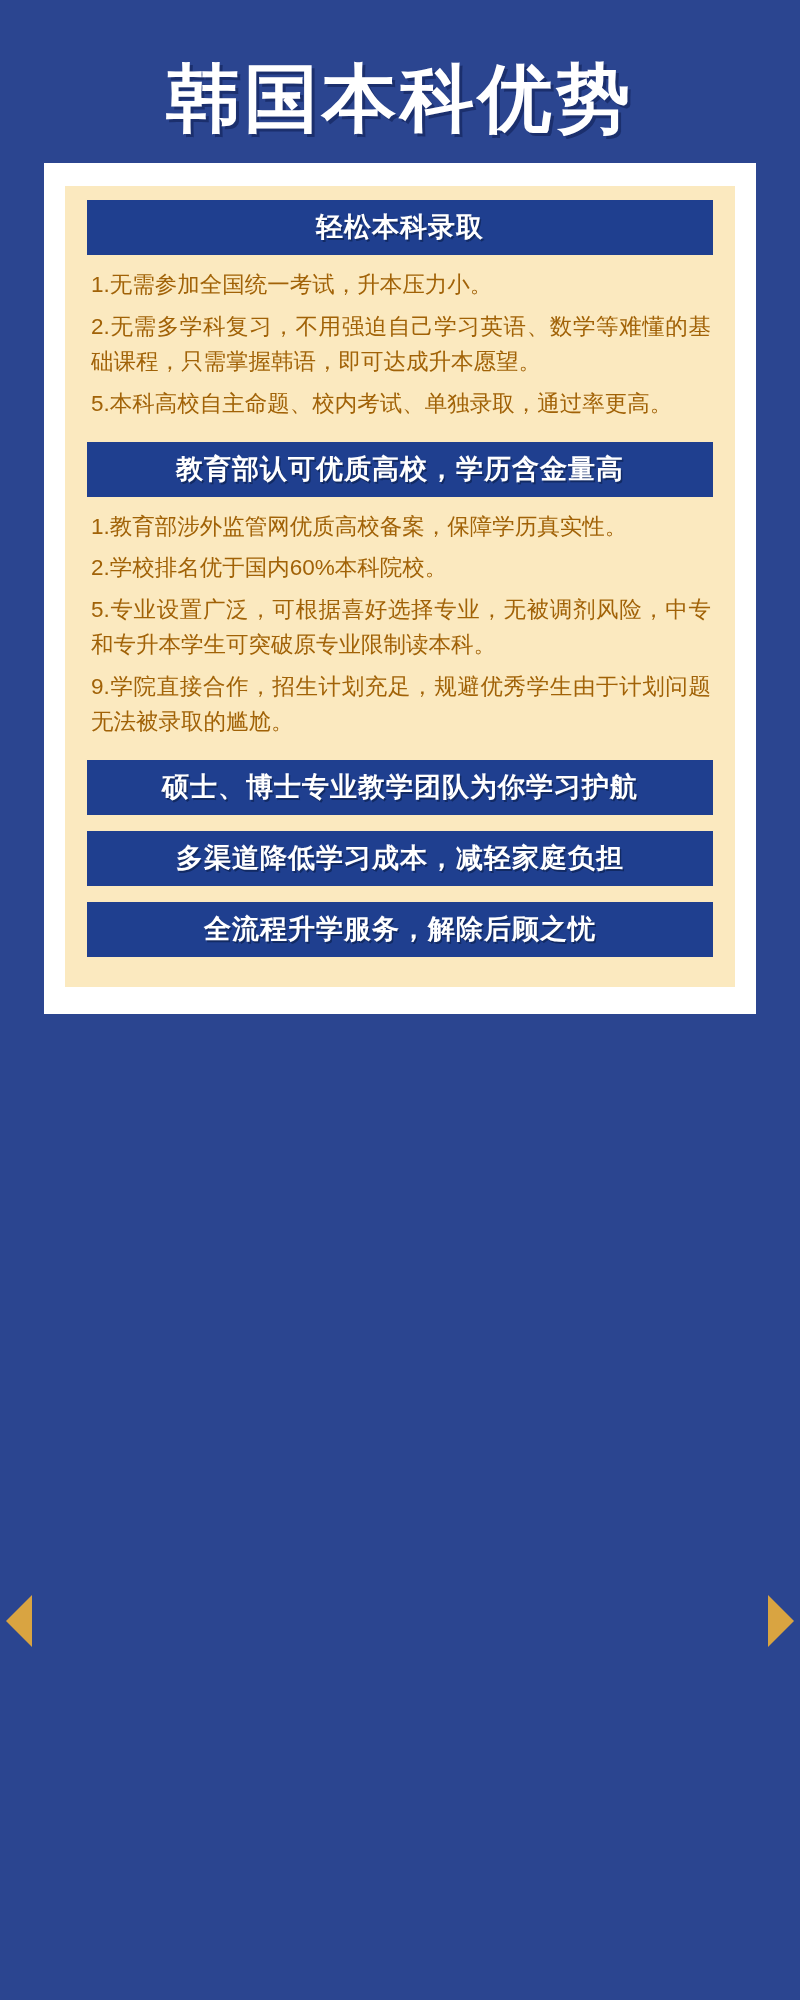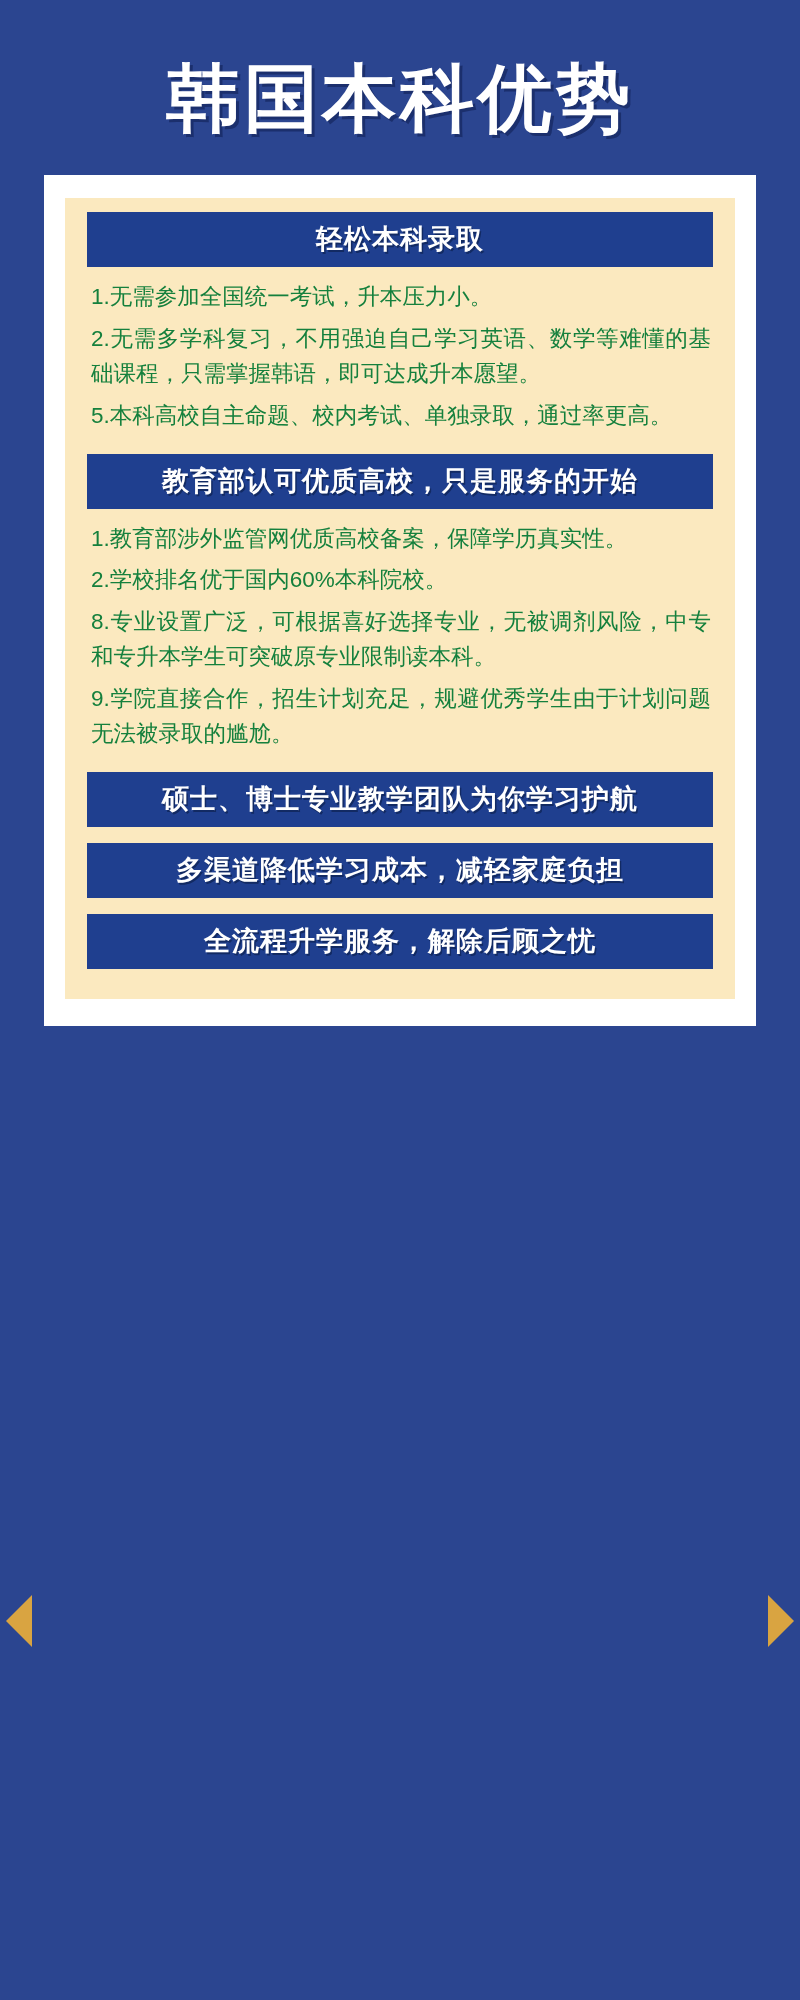--- a/index.html
+++ b/index.html
@@ -28,21 +28,21 @@
     font-weight: bold;
     font-size: 74px;
     letter-spacing: 4px;
     color: #ffffff;
     text-shadow: 3px 3px 0 #1b2f6d;
     line-height: 1.1;
   }
   
   .frame {
     position: relative;
-    margin: 12px auto;
+    margin: 0 auto;
     width: 712px;
     background: #ffffff;
     padding: 22px 20px 26px 20px;
     border: 1px solid #ffffff;
   }
   .inner {
     background: #fbe9bf;
     padding: 14px 16px 18px 16px;
   }
   
@@ -56,21 +56,21 @@
     letter-spacing: 1px;
     padding: 9px 6px 10px 6px;
     margin: 0 6px 12px 6px;
     text-shadow: 1.5px 1.5px 0 #122a63;
   }
   .section + .section .sec-head { margin-top: 16px; }
   .sec-body {
     padding: 0 8px 4px 10px;
   }
   .line {
-    color: #15803d;
+    color: #a16207;
     font-size: 22.5px;
     line-height: 1.58;
     margin-bottom: 6px;
     text-align: justify;
     font-family: "Liberation Sans", "DejaVu Sans", sans-serif;
   }
   .line:last-child { margin-bottom: 0; }
   
   .arrow {
     position: absolute;
@@ -106,25 +106,25 @@
       <div class="section">
         <div class="sec-head">轻松本科录取</div>
         <div class="sec-body">
           <p class="line">1.无需参加全国统一考试，升本压力小。</p>
           <p class="line">2.无需多学科复习，不用强迫自己学习英语、数学等难懂的基础课程，只需掌握韩语，即可达成升本愿望。</p>
           <p class="line">5.本科高校自主命题、校内考试、单独录取，通过率更高。</p>
         </div>
       </div>
 
       <div class="section">
-        <div class="sec-head">教育部认可优质高校，只是服务的开始</div>
+        <div class="sec-head">教育部认可优质高校，学历含金量高</div>
         <div class="sec-body">
           <p class="line">1.教育部涉外监管网优质高校备案，保障学历真实性。</p>
           <p class="line">2.学校排名优于国内60%本科院校。</p>
-          <p class="line">8.专业设置广泛，可根据喜好选择专业，无被调剂风险，中专和专升本学生可突破原专业限制读本科。</p>
+          <p class="line">5.专业设置广泛，可根据喜好选择专业，无被调剂风险，中专和专升本学生可突破原专业限制读本科。</p>
           <p class="line">9.学院直接合作，招生计划充足，规避优秀学生由于计划问题无法被录取的尴尬。</p>
         </div>
       </div>
 
       <div class="section">
         <div class="sec-head">硕士、博士专业教学团队为你学习护航</div>
       </div>
 
       <div class="section">
         <div class="sec-head">多渠道降低学习成本，减轻家庭负担</div>

